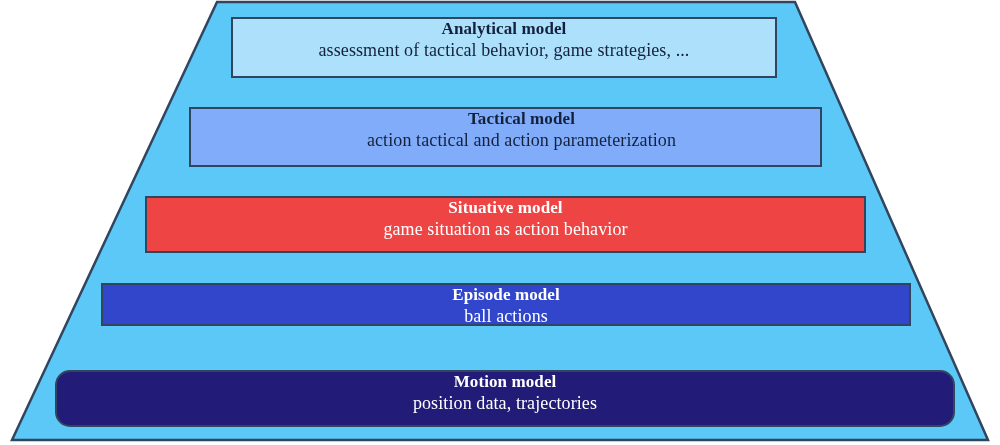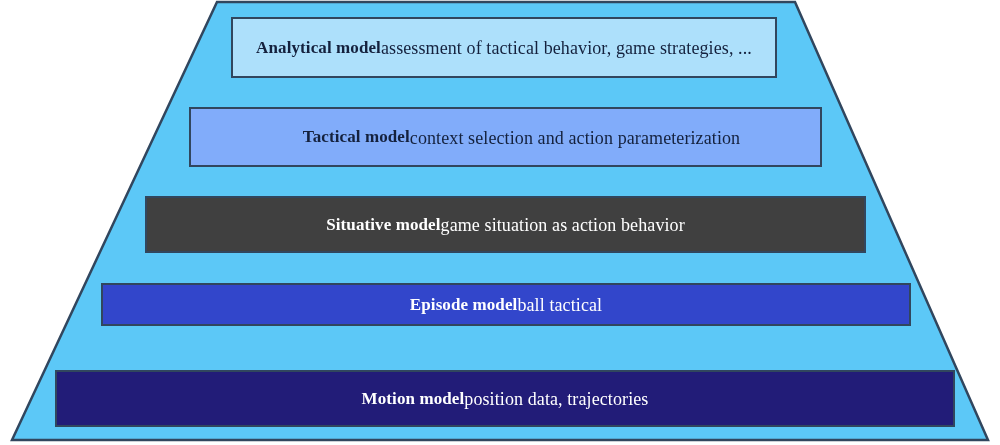--- a/index.html
+++ b/index.html
@@ -21,23 +21,23 @@
     left: 0;
     top: 0;
     width: 1000px;
     height: 445px;
   }
   .layer-box {
     position: absolute;
     box-sizing: border-box;
     border: 2px solid #31465e;
     display: flex;
-    flex-direction: row;
+    flex-direction: column;
     align-items: center;
-    justify-content: center;
+    justify-content: flex-start;
     text-align: center;
     line-height: 1.12;
   }
   .layer-title {
     font-weight: bold;
     font-size: 17px;
     letter-spacing: 0.1px;
     white-space: nowrap;
   }
   .layer-subtitle {
@@ -66,49 +66,50 @@
   }
   #layer-episode {
     left: 101px;  top: 283px; width: 810px;  height: 43px;
     background: #3246CB;
     color: #ffffff;
   }
   #layer-motion {
     left: 55px;   top: 370px; width: 900px;  height: 57px;
     background: #221C78;
     color: #ffffff;
+    border-radius: 15px;
   }
 </style>
 </head>
 <body>
 
 <div id="canvas" style="background: rgb(255, 255, 255);">
 
   <svg id="pyramid-svg" viewBox="0 0 1000 445">
     <polygon id="pyramid-polygon" points="217,2 795,2 988,440 12,440" fill="#5CC8F7" stroke="#31465e" stroke-width="2.5" stroke-linejoin="miter"></polygon>
   </svg>
 
   <div class="layer-box" id="layer-analytical" style="background: rgb(173, 224, 251); color: rgb(20, 33, 61); border-color: rgb(49, 70, 94);">
     <div class="layer-title">Analytical model</div>
     <div class="layer-subtitle">assessment of tactical behavior, game strategies, ...</div>
   </div>
 
   <div class="layer-box" id="layer-tactical" style="background: rgb(129, 172, 250); color: rgb(20, 33, 61); border-color: rgb(49, 70, 94);">
     <div class="layer-title">Tactical model</div>
-    <div class="layer-subtitle">context selection and action parameterization</div>
+    <div class="layer-subtitle">action tactical and action parameterization</div>
   </div>
 
-  <div class="layer-box" id="layer-situative" style="background: #404040; color: rgb(255, 255, 255); border-color: rgb(49, 70, 94);">
+  <div class="layer-box" id="layer-situative" style="background: #ef4444; color: rgb(255, 255, 255); border-color: rgb(49, 70, 94);">
     <div class="layer-title">Situative model</div>
     <div class="layer-subtitle">game situation as action behavior</div>
   </div>
 
   <div class="layer-box" id="layer-episode" style="background: rgb(50, 70, 203); color: rgb(255, 255, 255); border-color: rgb(49, 70, 94);">
     <div class="layer-title">Episode model</div>
-    <div class="layer-subtitle">ball tactical</div>
+    <div class="layer-subtitle">ball actions</div>
   </div>
 
   <div class="layer-box" id="layer-motion" style="background: rgb(34, 28, 120); color: rgb(255, 255, 255); border-color: rgb(49, 70, 94);">
     <div class="layer-title">Motion model</div>
     <div class="layer-subtitle">position data, trajectories</div>
   </div>
 
 </div>
 
 </body></html>

